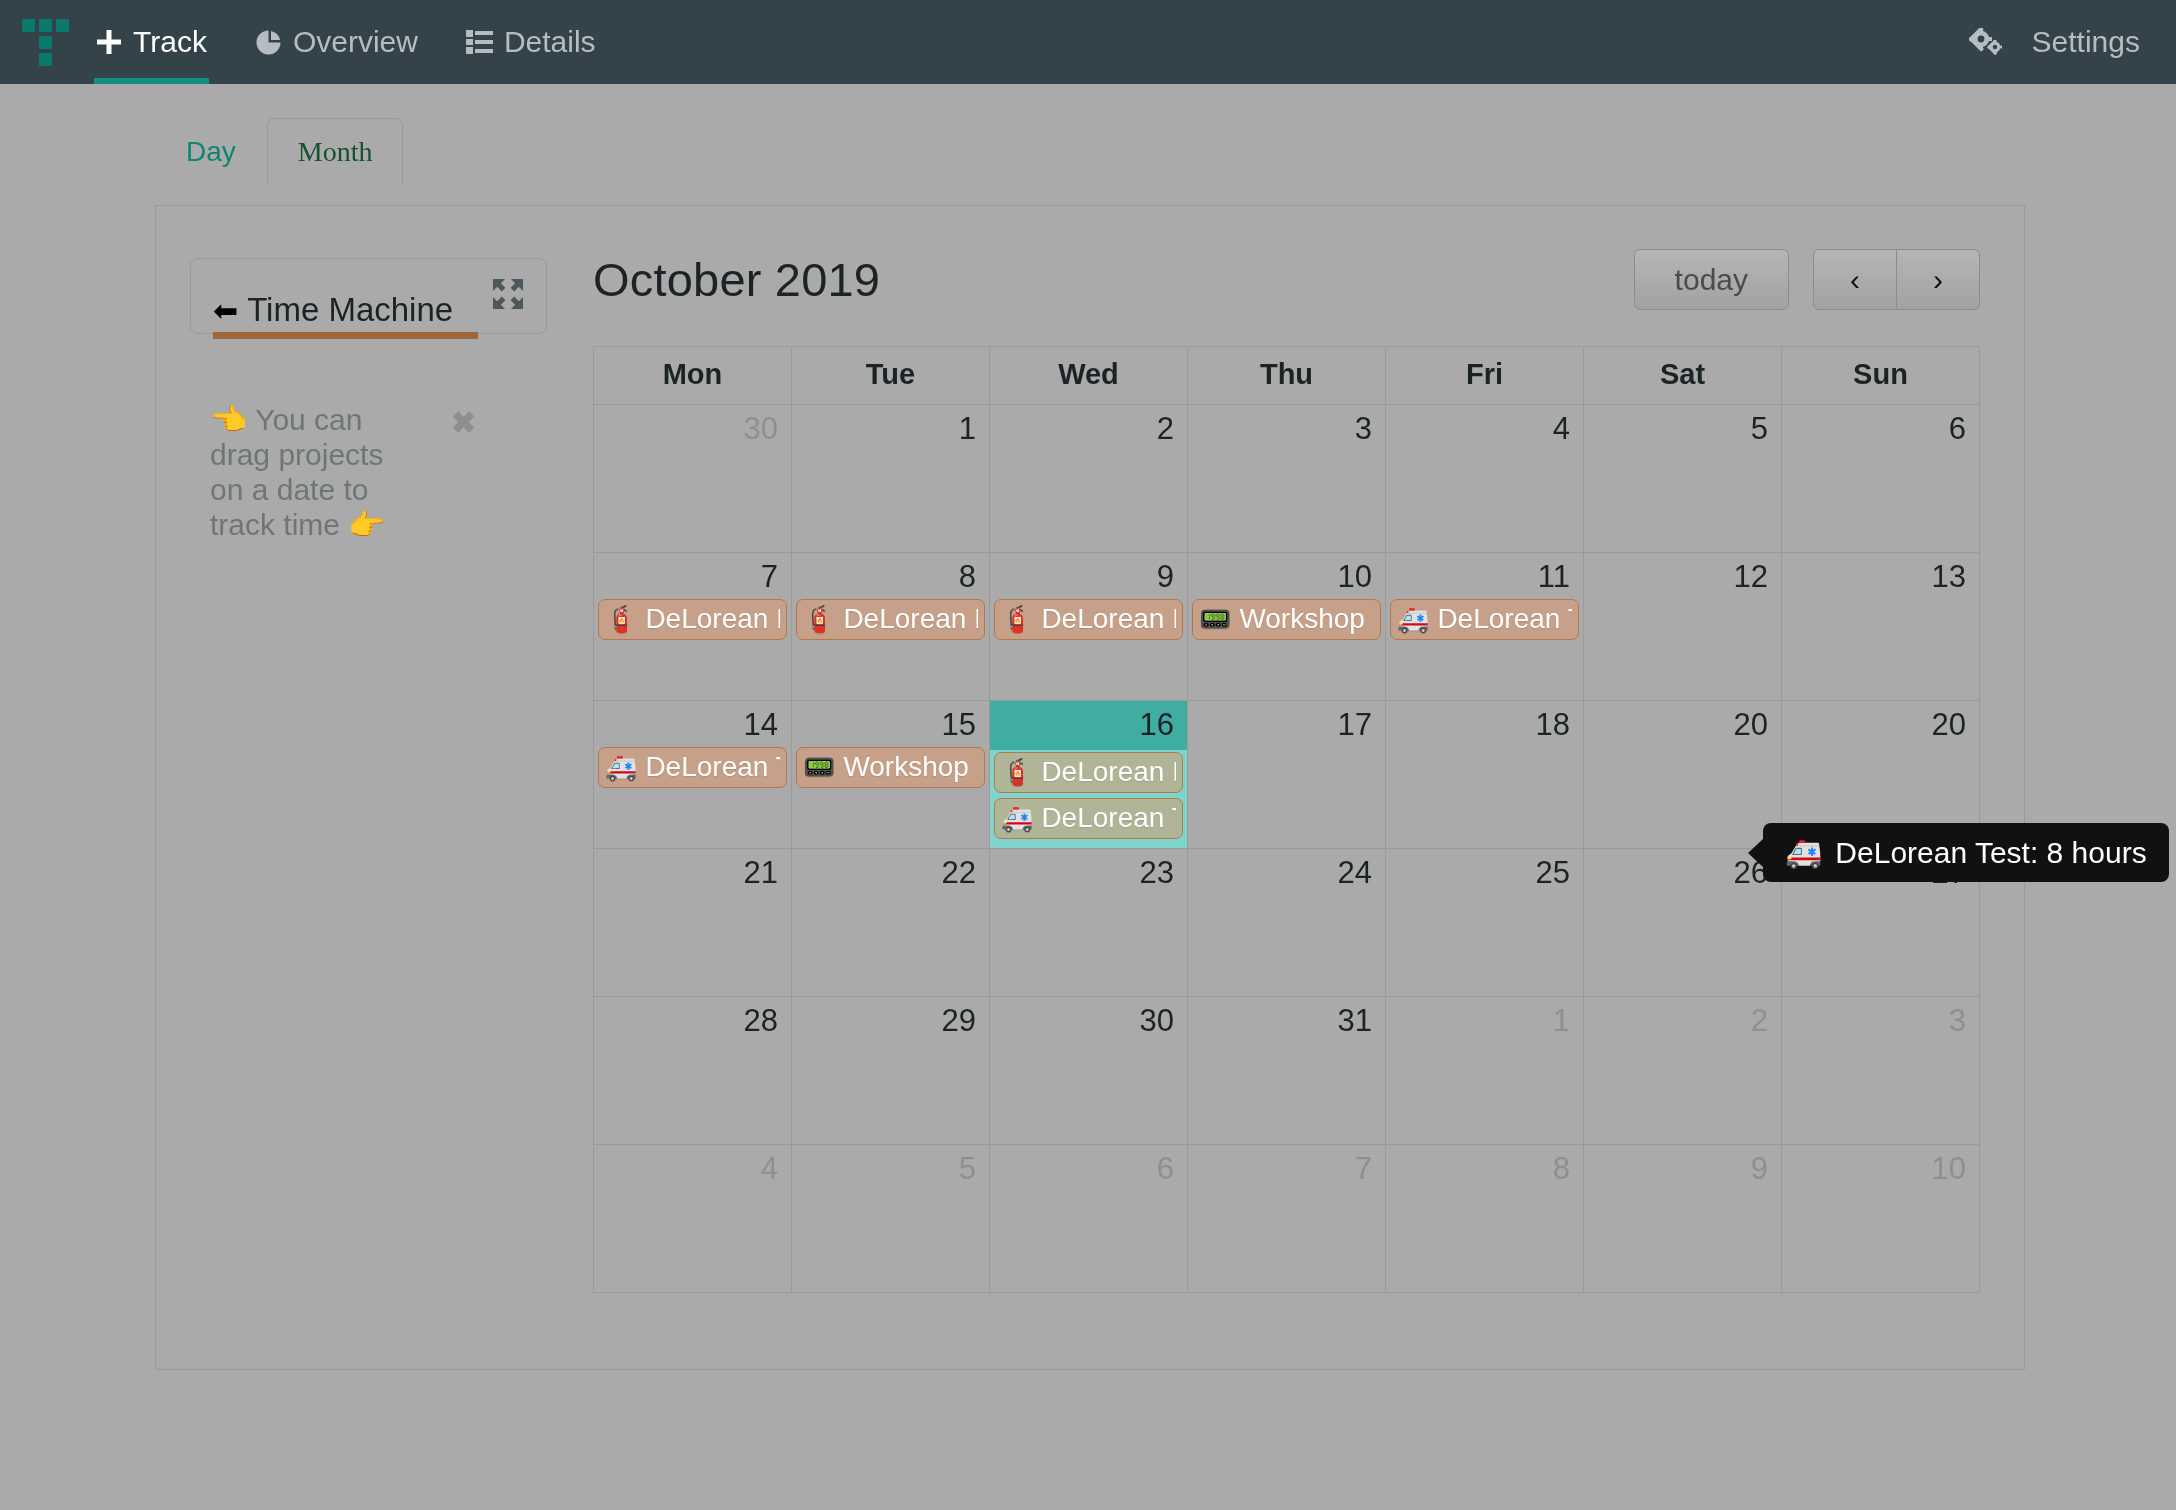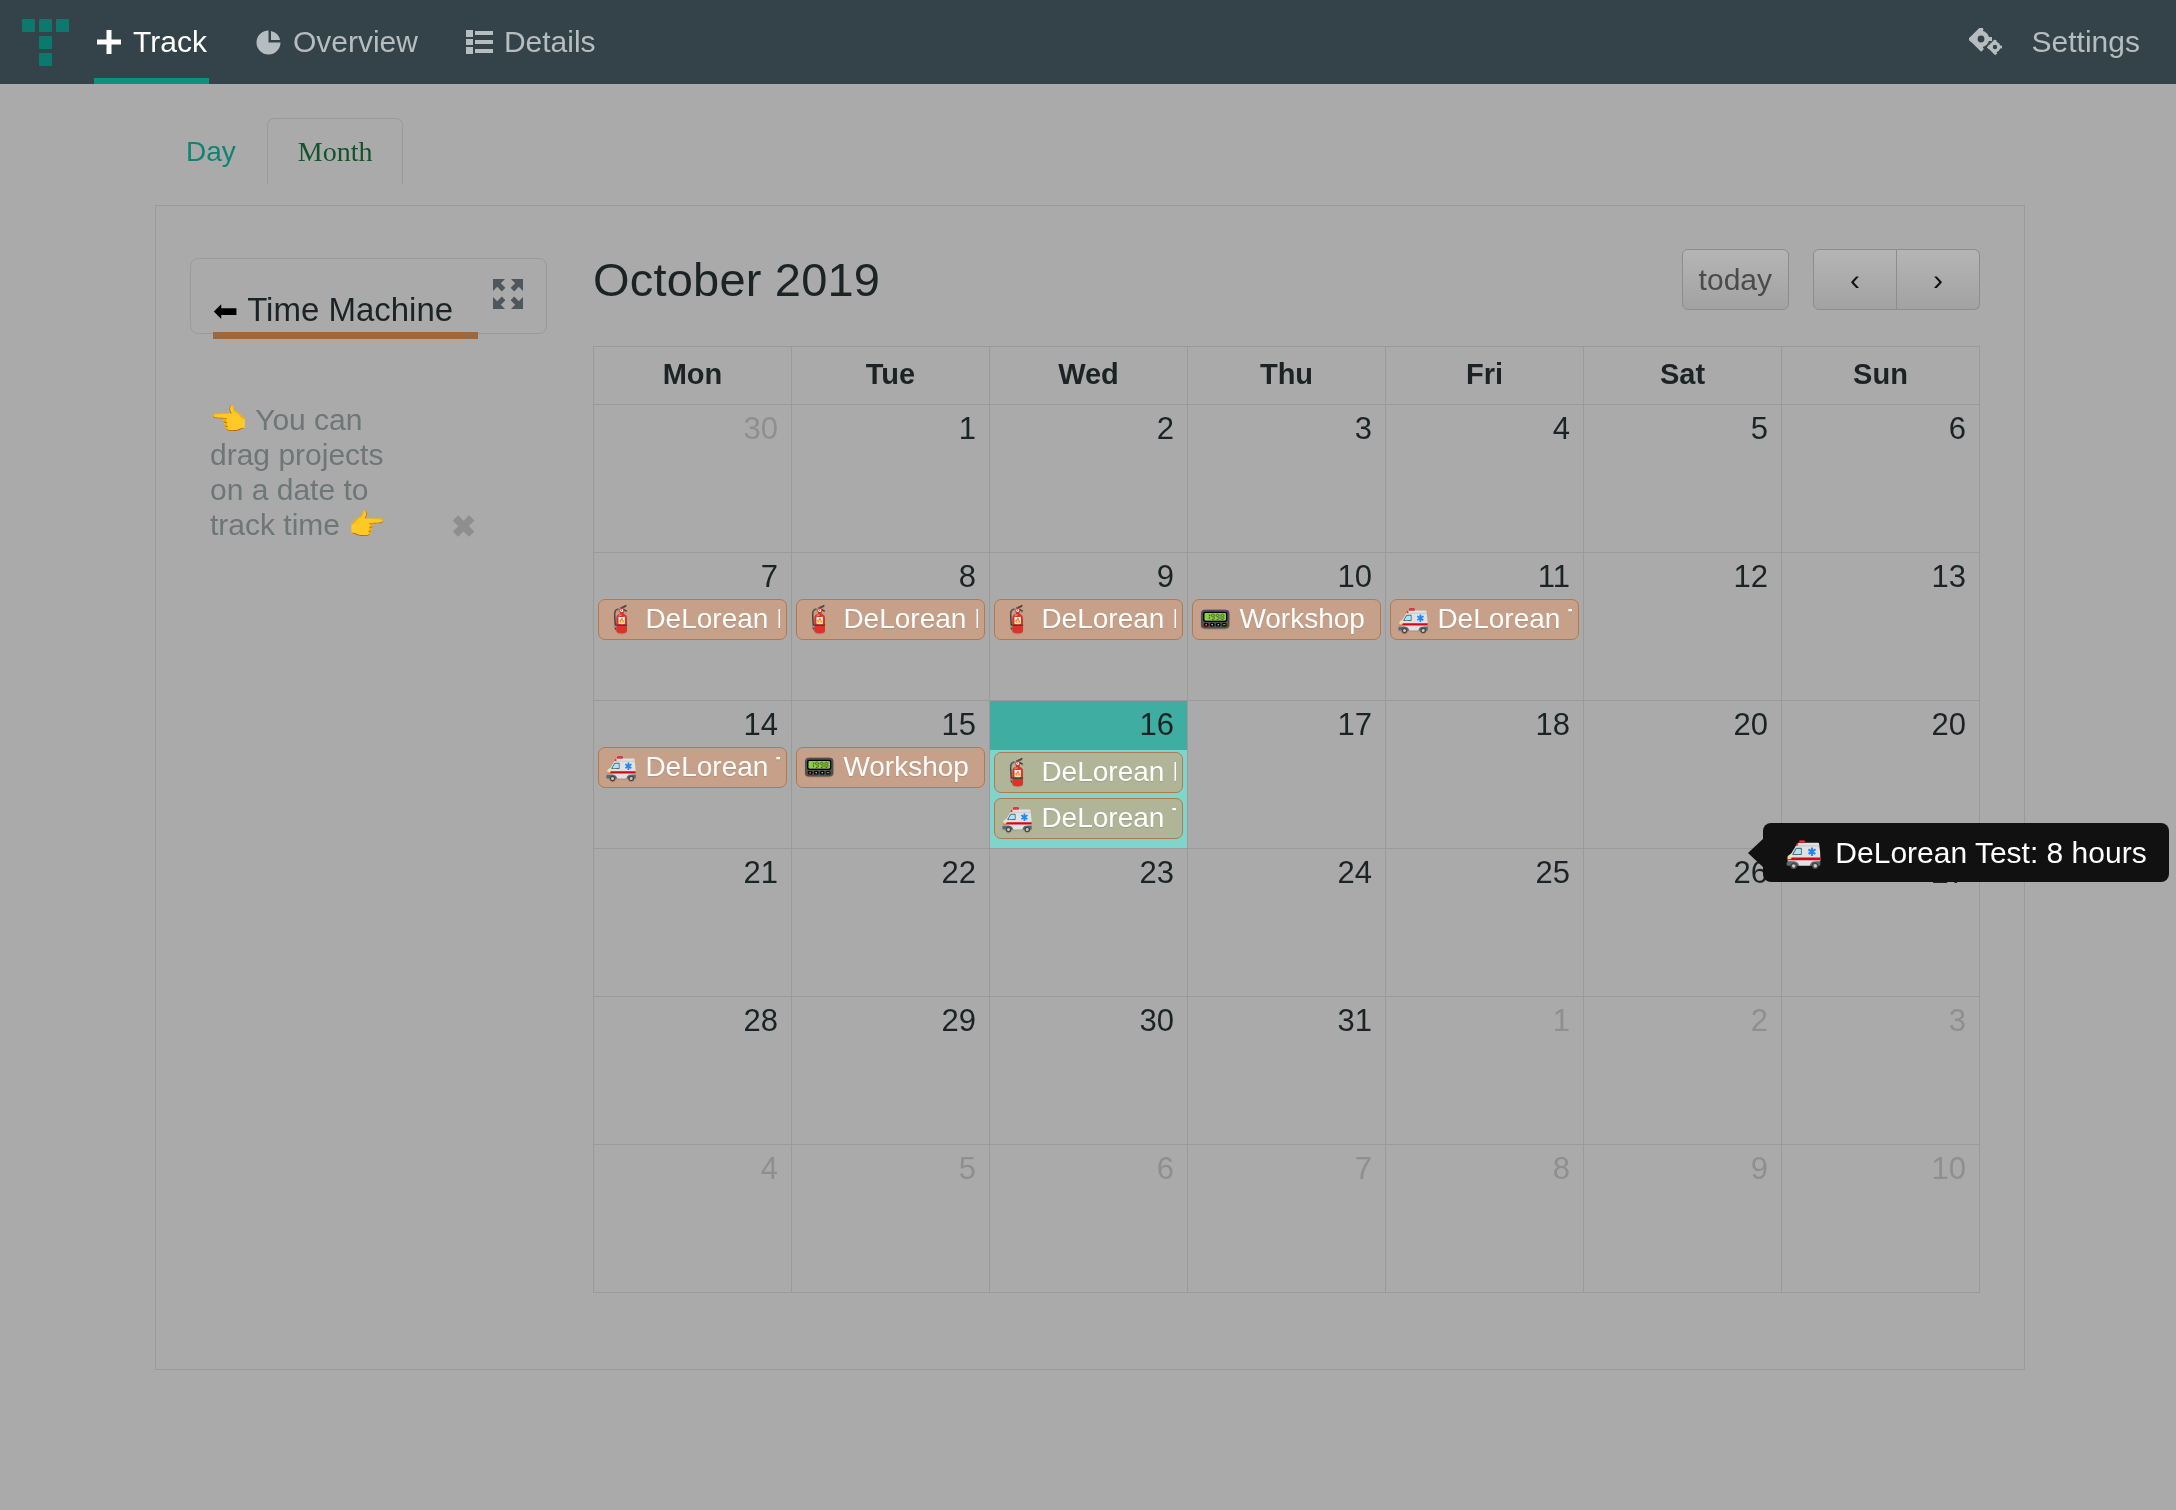--- a/index.html
+++ b/index.html
@@ -142,21 +142,21 @@
   #expand-btn {
     margin-left: 14px;
     flex: none;
     cursor: pointer;
     color: #4e585c;
   }
 
   #hint {
     margin-top: 68px;
     display: flex;
-    align-items: flex-end;
+    align-items: flex-start;
     padding-left: 20px;
   }
   #hint-text {
     font-size: 30px;
     line-height: 1.17;
     color: #6f7678;
     width: 215px;
   }
   #hint-close {
     margin-left: 26px;
@@ -186,21 +186,21 @@
     color: #1c2325;
     letter-spacing: .2px;
   }
   #cal-controls { margin-left: auto; display: flex; align-items: center; gap: 24px; }
   .btn {
     background: linear-gradient(#b5b5b5, #a2a2a2);
     border: 1px solid #8d8d8d;
     border-radius: 6px;
     color: #4b4b4b;
     font-size: 30px;
-    padding: 13px 16px;
+    padding: 13px 40px;
     cursor: pointer;
     line-height: 1.1;
   }
   #navgroup { display: flex; }
   #navgroup .btn { border-radius: 0; padding: 13px 36px; color: #111; font-size: 30px; }
   #navgroup .btn:first-child { border-radius: 6px 0 0 6px; }
   #navgroup .btn:last-child { border-radius: 0 6px 6px 0; border-left: none; }
 
   table#grid { border-collapse: collapse; width: 100%; table-layout: fixed; }
   table#grid th {

